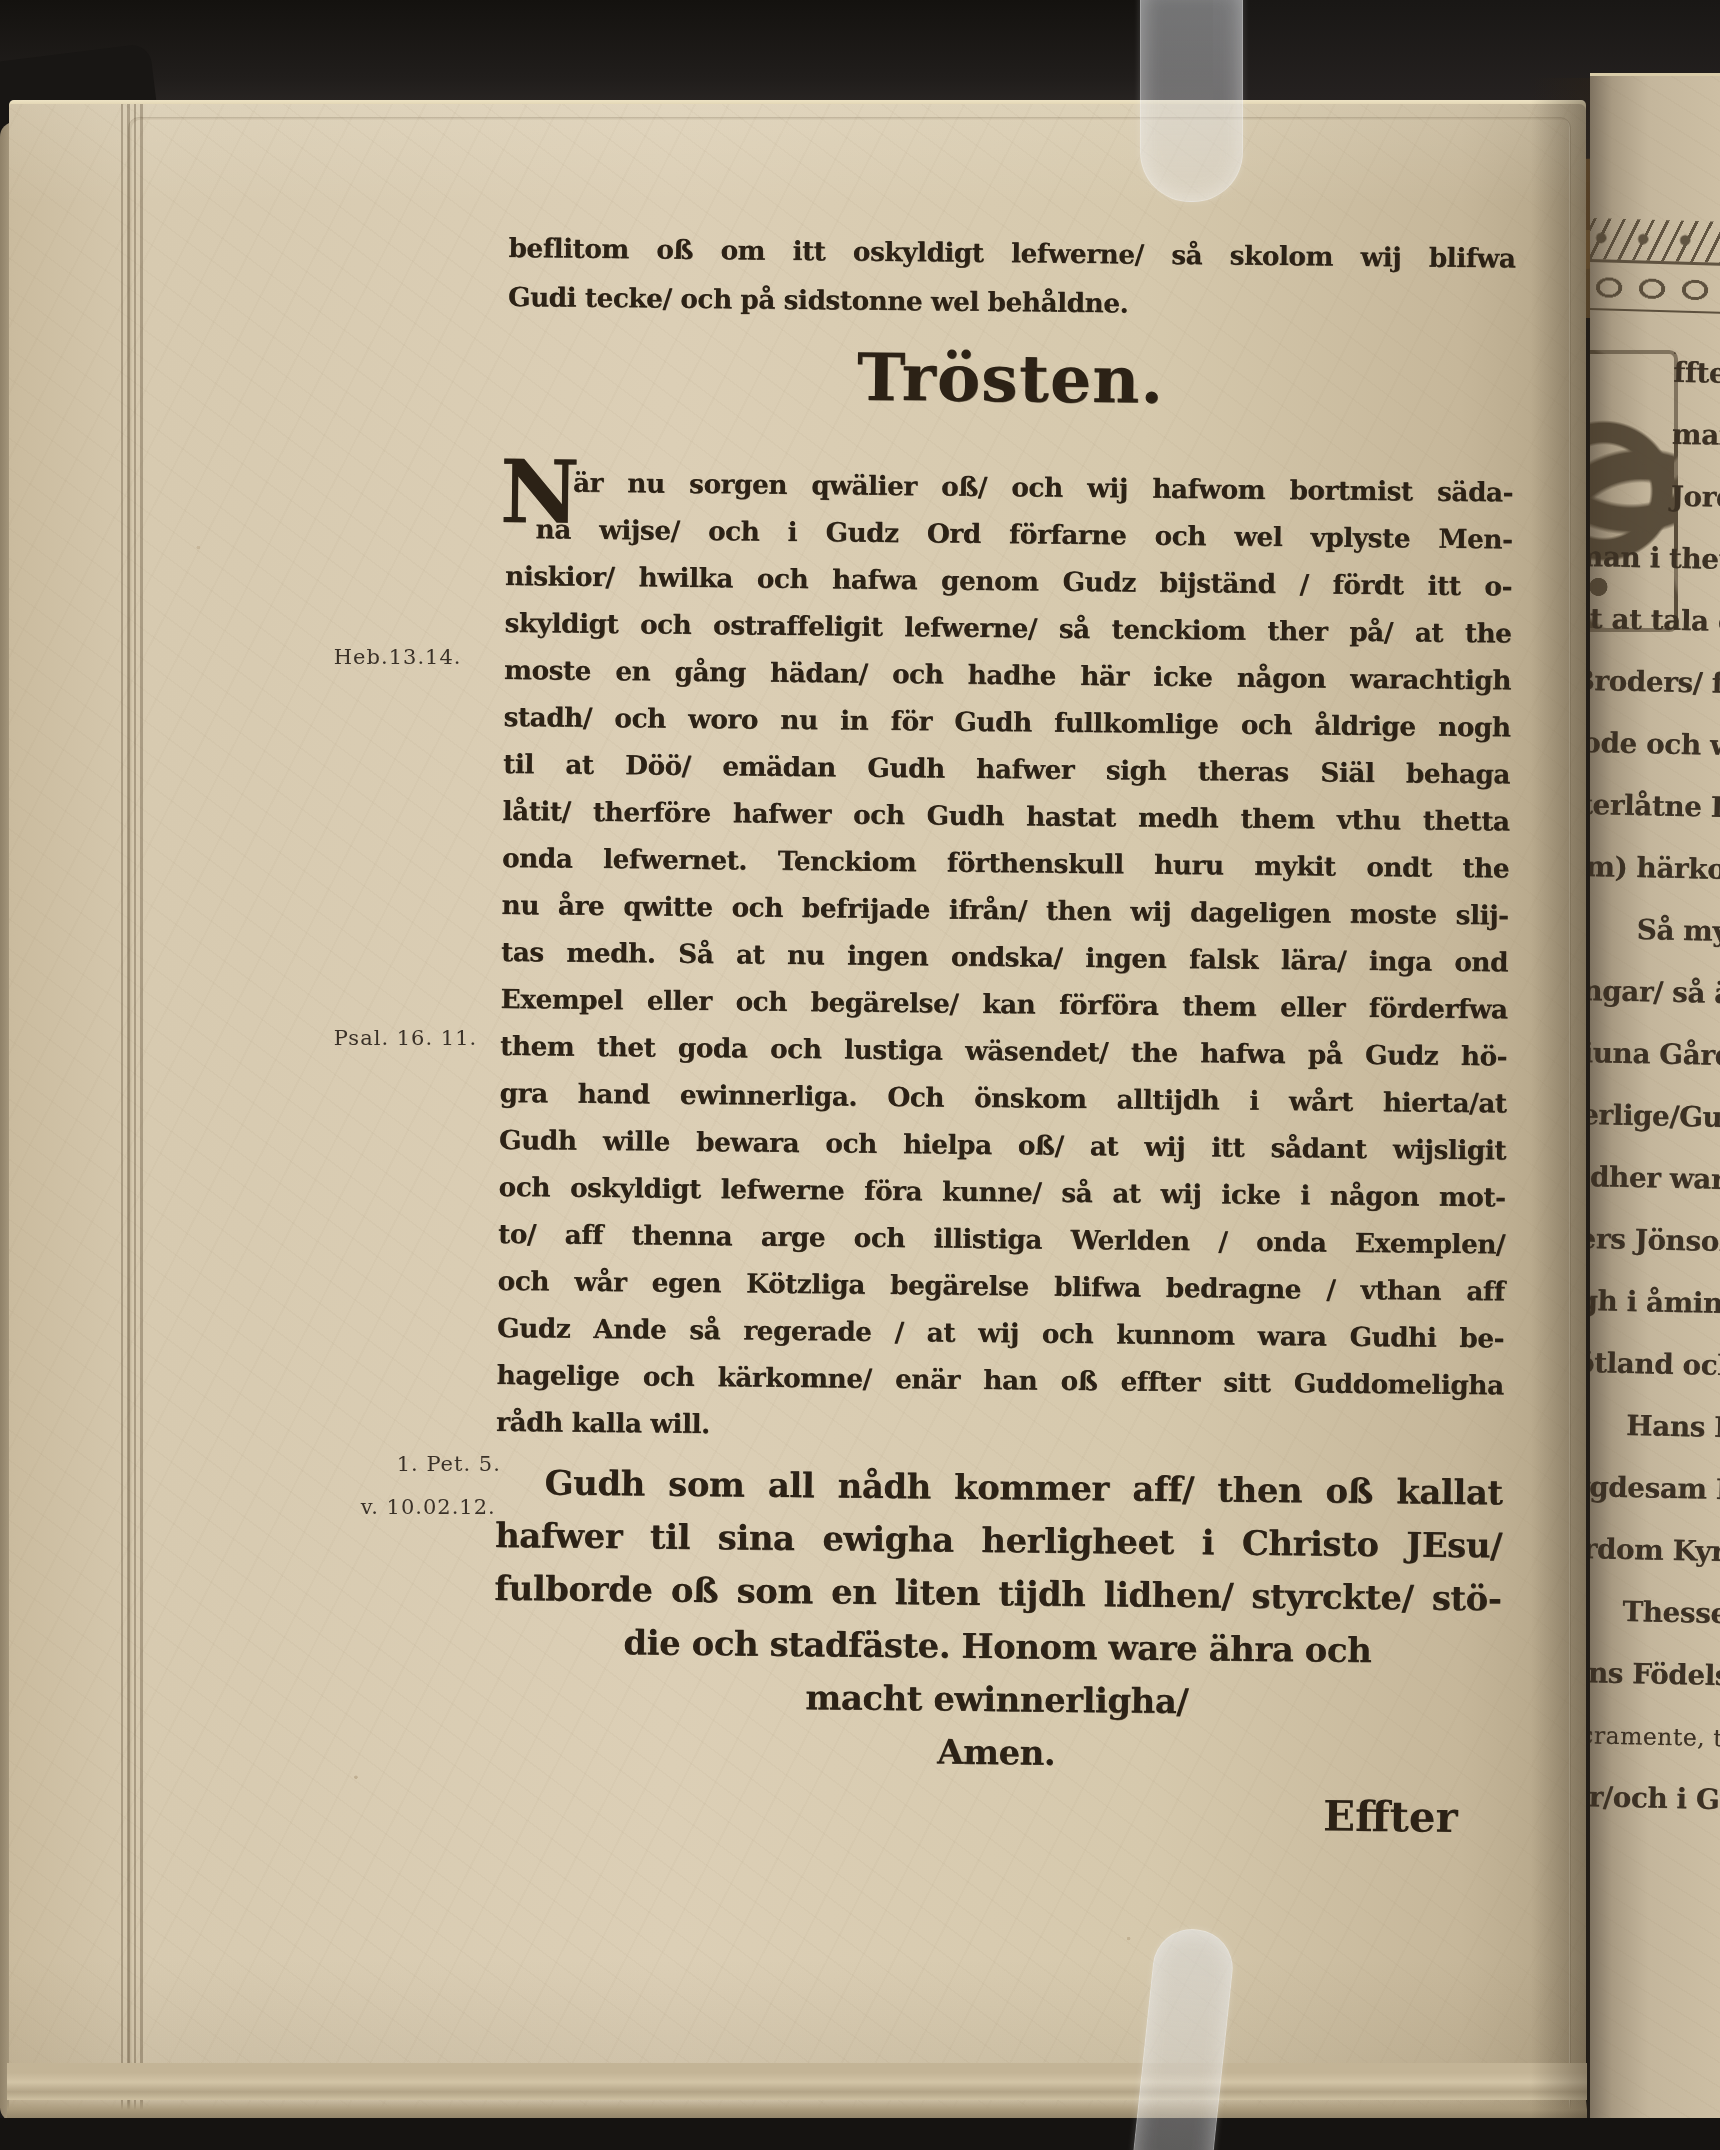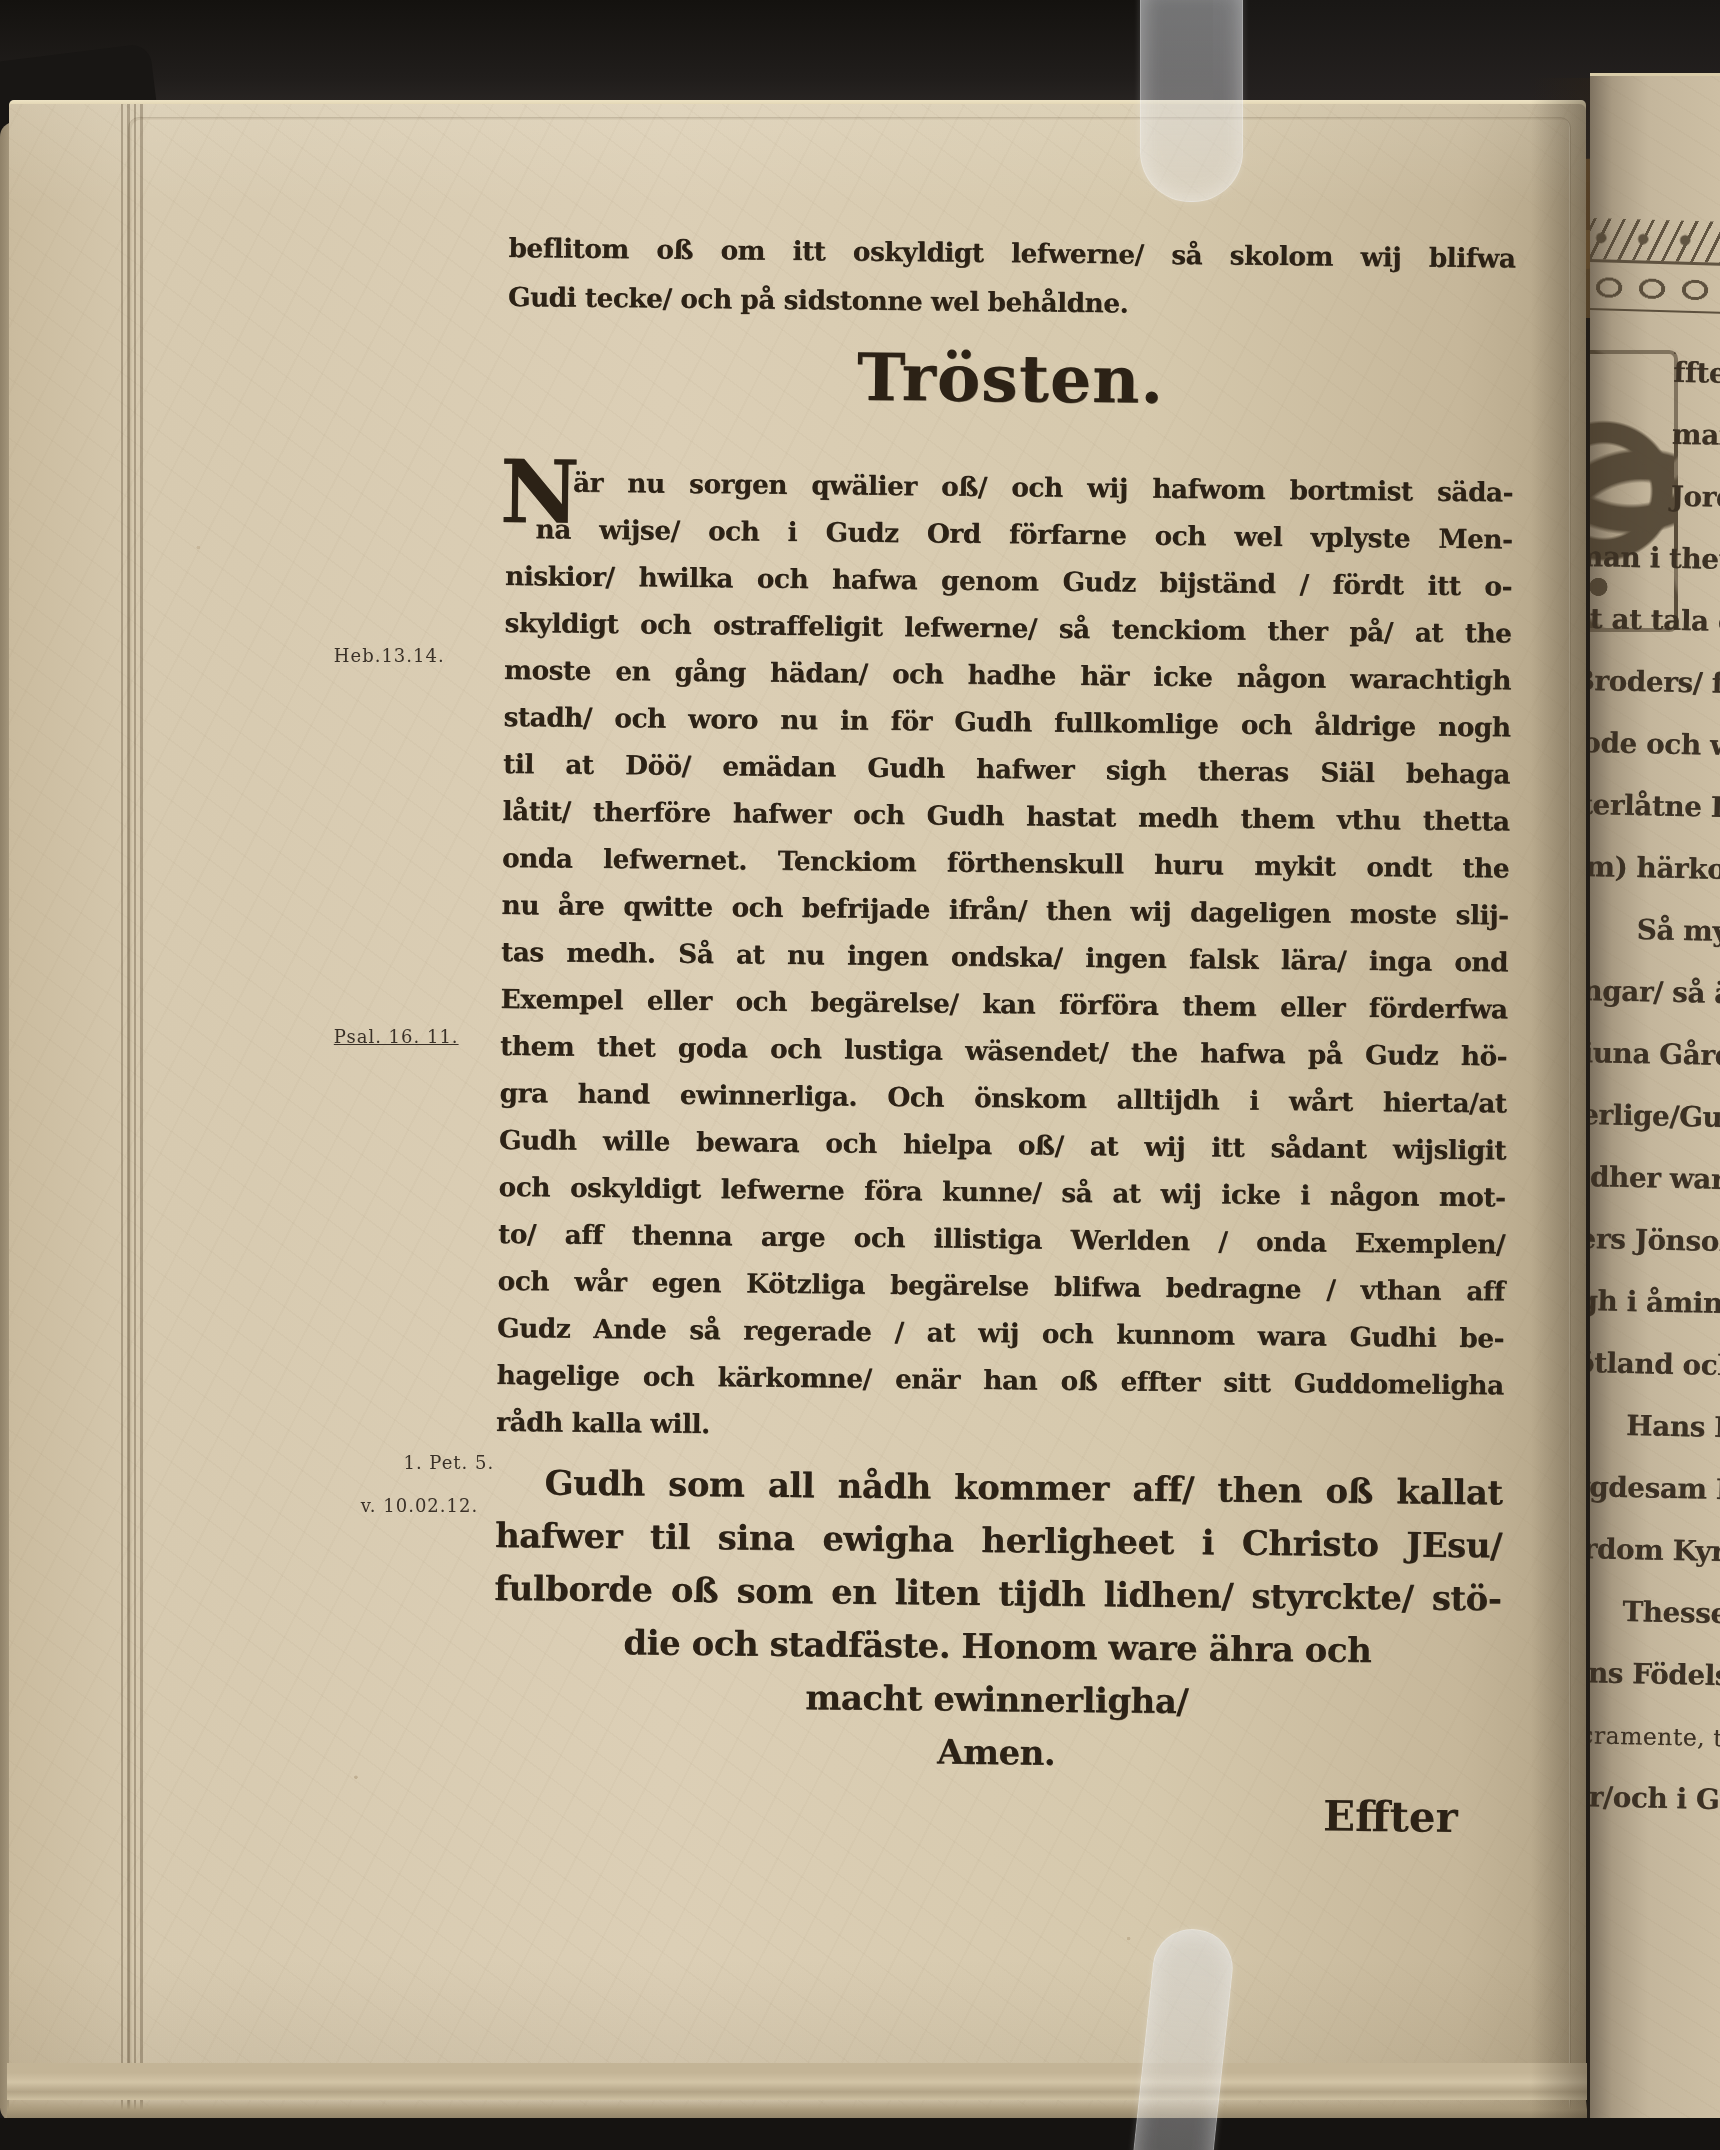--- a/index.html
+++ b/index.html
@@ -49,23 +49,23 @@
   .para1 .line:nth-child(1){padding-left:67px;}
   .para1 .line:nth-child(2){padding-left:30px;}
   .para1 .line:last-child{text-align-last:left;}
   .para2{position:absolute;top:1352px;left:0;width:100%;font-size:34px;}
   .para2 .line{line-height:53px;text-align:justify;text-align-last:justify;}
   .para2 .line:first-child{text-indent:49px;}
   .closing{position:absolute;top:1511px;left:0;width:100%;font-size:34px;}
   .closing .line{line-height:53px;text-align:center;}
   .catchword{position:absolute;top:1679px;left:831px;font-size:42px;font-weight:bold;letter-spacing:0;}
 
-  .margin-note{position:absolute;left:325px;width:176px;font-size:18px;color:#3a3128;letter-spacing:1px;font-weight:normal;}
+  .margin-note{position:absolute;left:325px;width:176px;font-size:21px;color:#3a3128;letter-spacing:1px;font-weight:normal;}
   .margin-note.n1{top:541px;}
-  .margin-note.n2{top:922px;text-decoration:underline;}
+  .margin-note.n2{top:922px;}
   .margin-note.n3{top:1348px;padding-left:27px;text-align:center;}
   .margin-note.n4{top:1391px;padding-left:27px;}
 
   
   .gutter-shadow{position:absolute;left:1531px;top:78px;width:103px;height:2044px;background:linear-gradient(90deg,transparent,rgba(45,35,22,.38) 55%,rgba(30,22,12,.55));}
   .page-right{position:absolute;left:1590px;top:73px;width:130px;height:2078px;overflow:hidden;border-top:3.9px solid #d9cca9;
     background:
       repeating-linear-gradient(32deg,transparent 0 19.6px,rgba(130,110,80,.05) 19.6px 21px),
       linear-gradient(90deg,#7e7260 0,#a89a82 22px,#c4b69c 59px,#cdbfa4 100%);}
   .orn-band{position:absolute;left:0;top:142px;width:120%;transform:rotate(1.6deg);transform-origin:0 0;}

